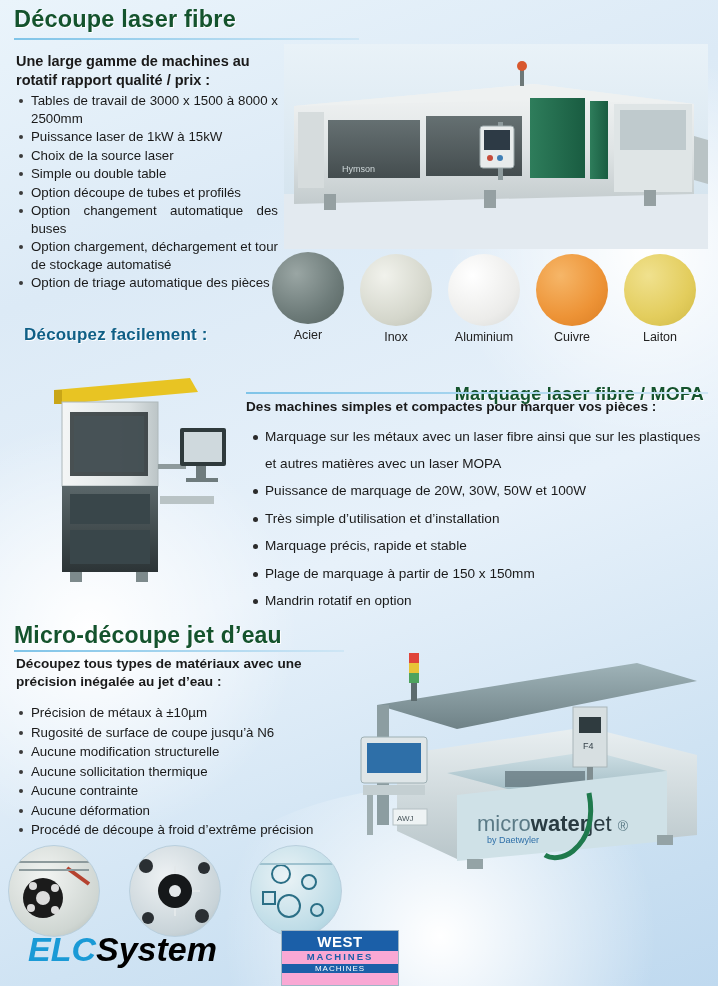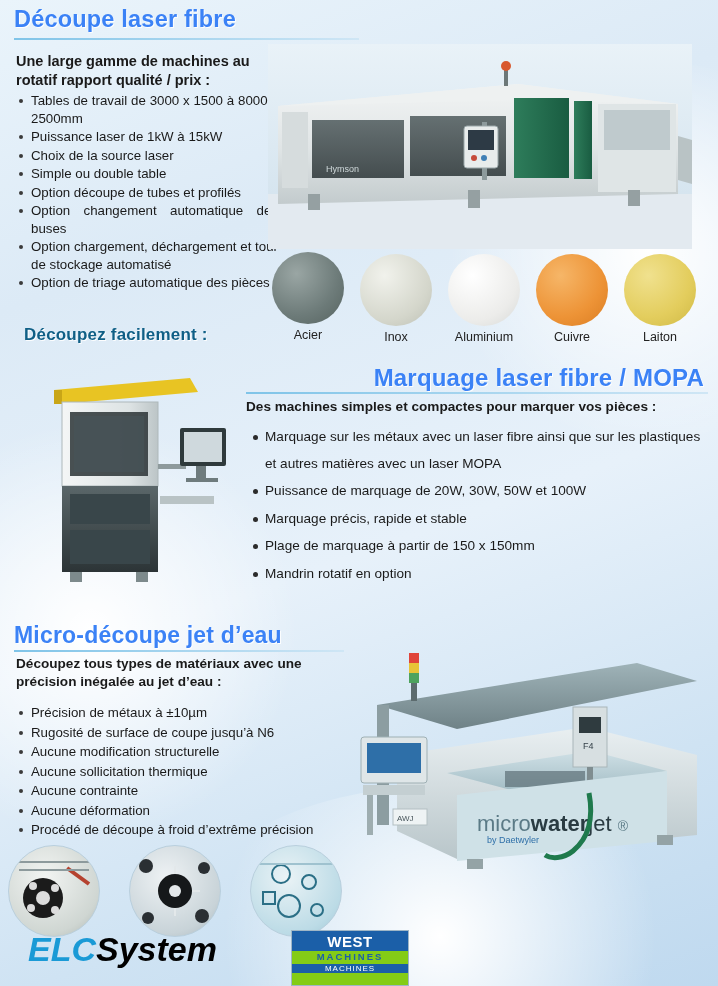--- a/index.html
+++ b/index.html
@@ -10,69 +10,69 @@
     position:relative;overflow:hidden;color:#1a1a1a;
   }
   
   .glow{position:absolute;border-radius:50%;pointer-events:none;}
   .g1{left:-120px;top:420px;width:420px;height:420px;background:radial-gradient(circle,#ffffff 0%,rgba(255,255,255,0) 70%);}
   .g2{right:-140px;top:60px;width:420px;height:380px;background:radial-gradient(circle,#ffffff 0%,rgba(255,255,255,0) 70%);}
   .g3{left:180px;bottom:-100px;width:520px;height:300px;background:radial-gradient(circle,#ffffff 0%,rgba(255,255,255,0) 72%);}
 
   
   .sec-title{
-    position:absolute;font-weight:bold;color:#3b82f6;
+    position:absolute;font-weight:bold;color:#14532d;
     text-shadow:1px 1px 0 rgba(255,255,255,.9);letter-spacing:.2px;
   }
   .rule{position:absolute;height:2px;background:linear-gradient(to right,#7fc4e8,#cfe6f5);}
 
   
   ul.bl{list-style:none;margin:0;padding:0;}
   ul.bl li{position:relative;padding-left:15px;margin-bottom:1px;}
   ul.bl li:before{content:"";position:absolute;left:3px;top:7px;width:4px;height:4px;border-radius:50%;background:#3a3a3a;}
 
   .lead{font-weight:bold;}
 
   
   #s1-lead{position:absolute;left:16px;top:52px;width:258px;font-size:14.5px;line-height:19px;}
   #s1-list{position:absolute;left:16px;top:92px;width:262px;font-size:13.3px;line-height:17.5px;text-align:justify;}
 
   
-  .laser-img{position:absolute;left:268px;top:44px;width:424px;height:205px;}
+  .laser-img{position:absolute;left:284px;top:44px;width:424px;height:205px;}
 
   
   .mats{position:absolute;left:272px;top:252px;width:434px;height:96px;}
   .mat{position:absolute;width:72px;height:72px;border-radius:50%;}
   .mat .cap{position:absolute;top:76px;left:50%;transform:translateX(-50%);font-size:12.5px;color:#222;white-space:nowrap;}
 
   #s2-title{left:24px;top:325px;font-size:17px;color:#0f5f86;}
   
   .mark-img{position:absolute;left:40px;top:368px;width:230px;height:230px;}
 
-  #s3-title{right:14px;top:364px;font-size:24px;}
+  #s3-title{right:14px;top:384px;font-size:18px;}
   #s3-lead{position:absolute;left:246px;top:398px;width:460px;font-size:13.6px;line-height:18px;font-weight:bold;}
   #s3-list{position:absolute;left:250px;top:424px;width:458px;font-size:13.6px;line-height:26.5px;}
   #s3-list li:before{top:11px;width:5px;height:5px;background:#2b2b2b;}
 
   #s4-title{left:14px;top:622px;font-size:23px;}
   #s4-lead{position:absolute;left:16px;top:655px;width:330px;font-size:13.6px;line-height:18px;font-weight:bold;}
   #s4-list{position:absolute;left:16px;top:704px;width:350px;font-size:13.3px;line-height:18.5px;}
 
   
   .wj-img{position:absolute;left:337px;top:645px;width:375px;height:235px;text-align:center;}
 
   
   .samples{position:absolute;left:8px;top:845px;width:350px;height:92px;}
   .sample{position:absolute;width:90px;height:90px;border-radius:50%;overflow:hidden;border:1px solid #b9cfdd;}
 
   
   .footer-logo{position:absolute;left:28px;top:930px;font-size:34px;font-weight:bold;font-style:italic;}
   .fl-a{color:#1a9ad6;}
   .fl-b{color:#000000;}
-  .west{position:absolute;left:291px;top:930px;width:116px;height:54px;background:#84cc16;border:1px solid #9fb6c6;}
+  .west{position:absolute;left:281px;top:930px;width:116px;height:54px;background:#f9a8d4;border:1px solid #9fb6c6;}
   .west-top{background:#1b5fa8;color:#fff;font-weight:bold;font-size:15px;text-align:center;padding:2px 0 1px;letter-spacing:.5px;}
   .west-mid{color:#1b5fa8;font-weight:bold;font-size:9.5px;text-align:center;letter-spacing:2px;}
   .west-bot{background:#1b5fa8;color:#fff;font-size:8px;text-align:center;letter-spacing:1px;margin-top:2px;}
 </style>
 </head>
 <body>
 
 <div class="glow g1"></div>
 <div class="glow g2"></div>
 <div class="glow g3"></div>
@@ -211,20 +211,21 @@
 </div>
 
 <div class="sec-title" id="s3-title">Marquage laser fibre / MOPA</div>
 <div class="rule" style="left:246px;top:392px;width:462px;"></div>
 
 <div id="s3-lead">Des machines simples et compactes pour marquer vos pièces :</div>
 
 <ul class="bl" id="s3-list">
   <li>Marquage sur les métaux avec un laser fibre ainsi que sur les plastiques et autres matières avec un laser MOPA</li>
   <li>Puissance de marquage de 20W, 30W, 50W et 100W</li>
+  <li>Très simple d’utilisation et d’installation</li>
   <li>Marquage précis, rapide et stable</li>
   <li>Plage de marquage à partir de 150 x 150mm</li>
   <li>Mandrin rotatif en option</li>
 </ul>
 
 <div class="sec-title" id="s4-title">Micro-découpe jet d’eau</div>
 <div class="rule" style="left:14px;top:650px;width:330px;"></div>
 
 <div id="s4-lead">Découpez tous types de matériaux avec une précision inégalée au jet d’eau :</div>
 

